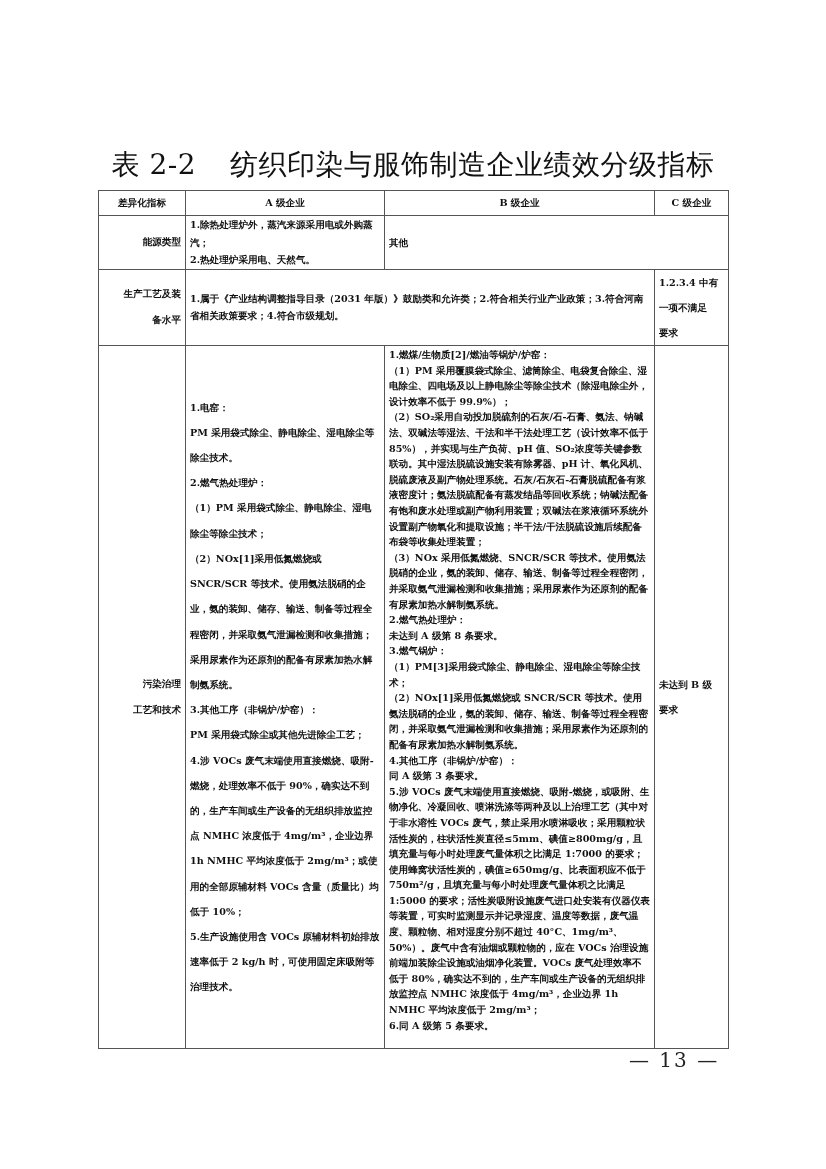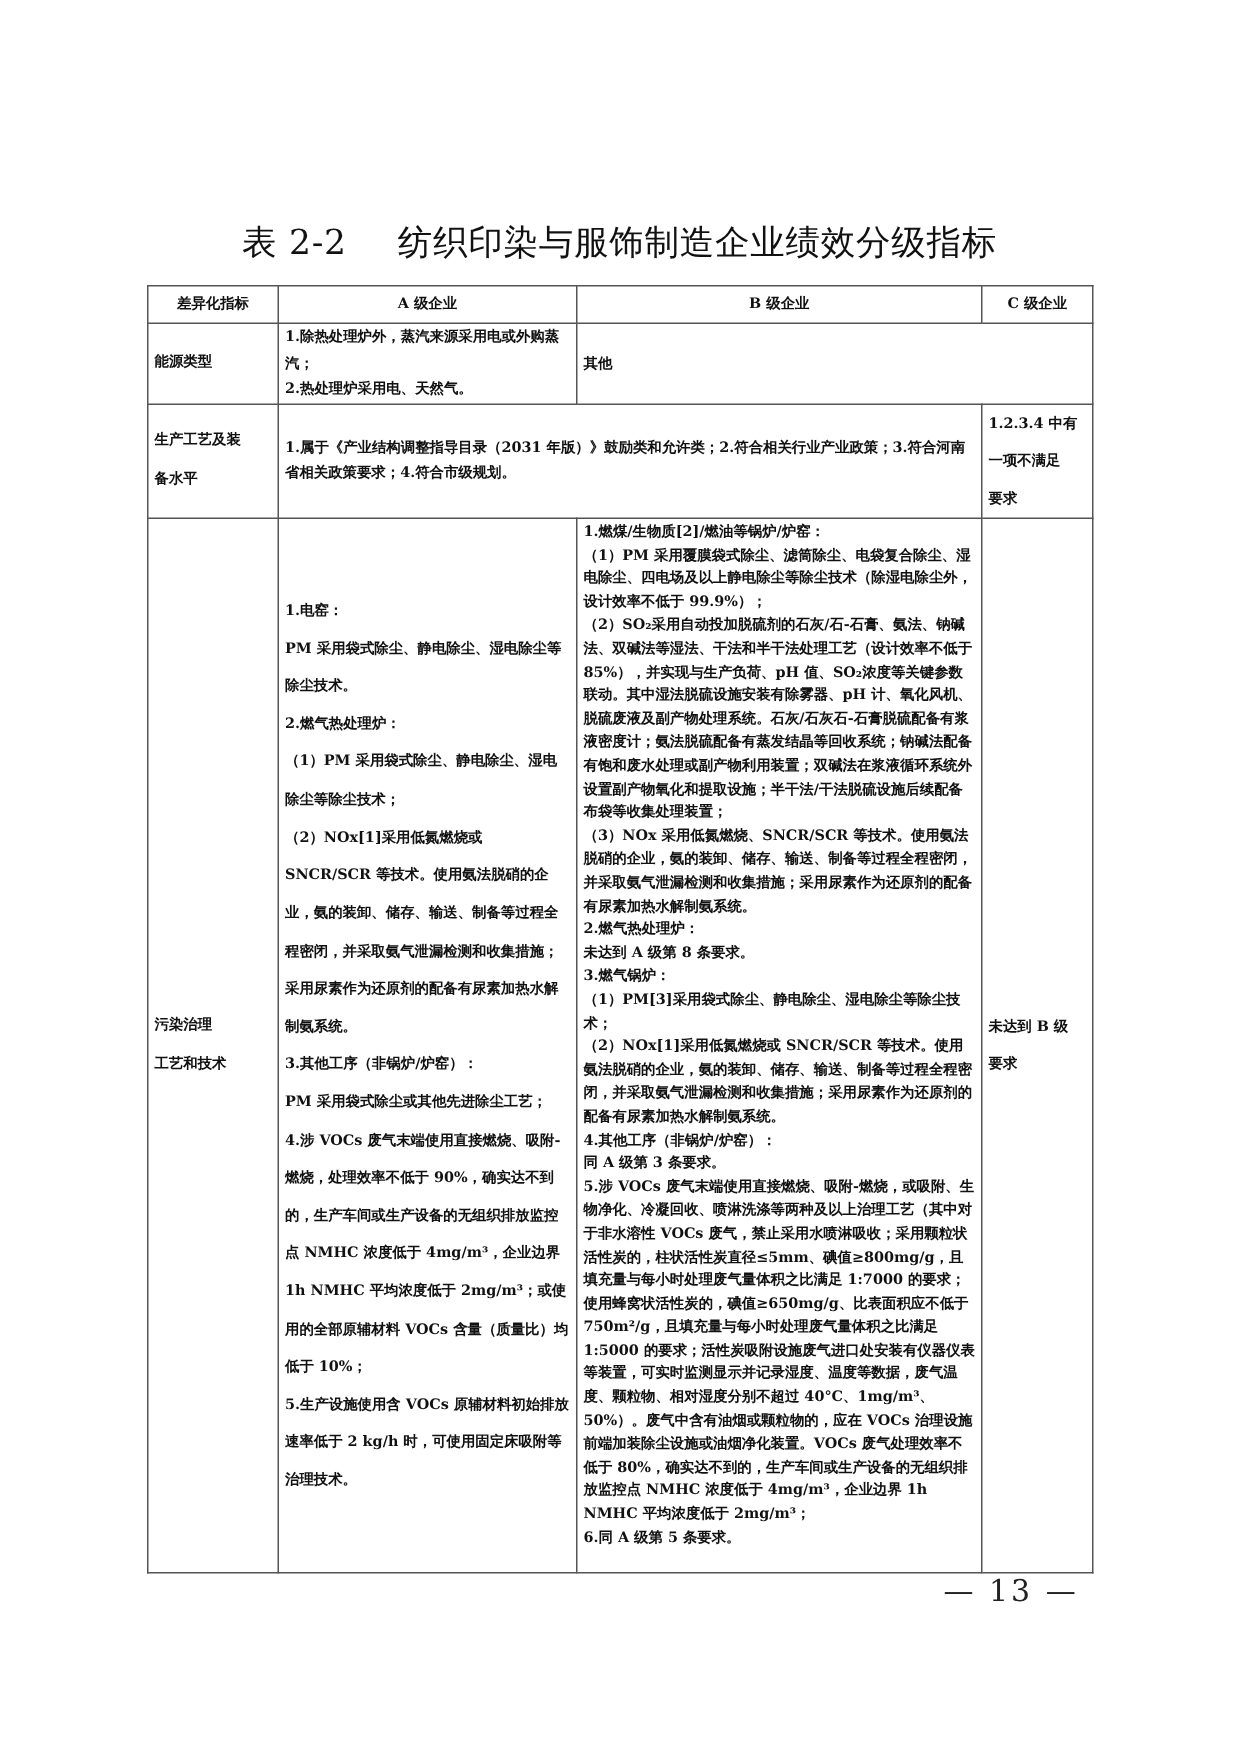--- a/index.html
+++ b/index.html
@@ -3,33 +3,33 @@
 <meta charset="utf-8">
 <style>
   html, body { margin: 0; padding: 0; }
   body {
     width: 826px; height: 1169px; background: #ffffff; position: relative;
     font-family: "DejaVu Serif", "Liberation Serif", serif; color: #111;
     overflow: hidden;
   }
   .title {
     position: absolute; top: 146px; left: 0; width: 826px; text-align: center;
-    font-size: 23px; letter-spacing: 0.5px; color: #111;
+    font-size: 28px; letter-spacing: 0.5px; color: #111;
   }
   .title .num { margin-right: 34px; }
   table.grid {
     position: absolute; left: 98px; top: 190px; width: 630px;
     border-collapse: collapse; table-layout: fixed;
   }
   table.grid td {
     border: 1px solid #555; vertical-align: middle; padding: 0 4px;
     font-size: 9.6px; font-weight: bold; line-height: 17.5px;
   }
   table.grid tr.head td { height: 24px; text-align: center; font-size: 9.6px; }
-  td.label { text-align: left; line-height: 26px !important; }
+  td.label { text-align: right; line-height: 26px !important; }
   td.tight { line-height: 15.6px !important; padding-top: 1px !important; padding-bottom: 1px !important; vertical-align: top !important; margin-left: 45px; }
   td.loose { line-height: 25.2px !important; margin-left: 12px; }
   .para { display: block; }
   .pageno {
     position: absolute; top: 1048px; left: 629px; font-size: 20px; color: #222;
     font-family: "DejaVu Serif", serif; letter-spacing: 2px;
   }
 </style>
 </head>
 <body>

